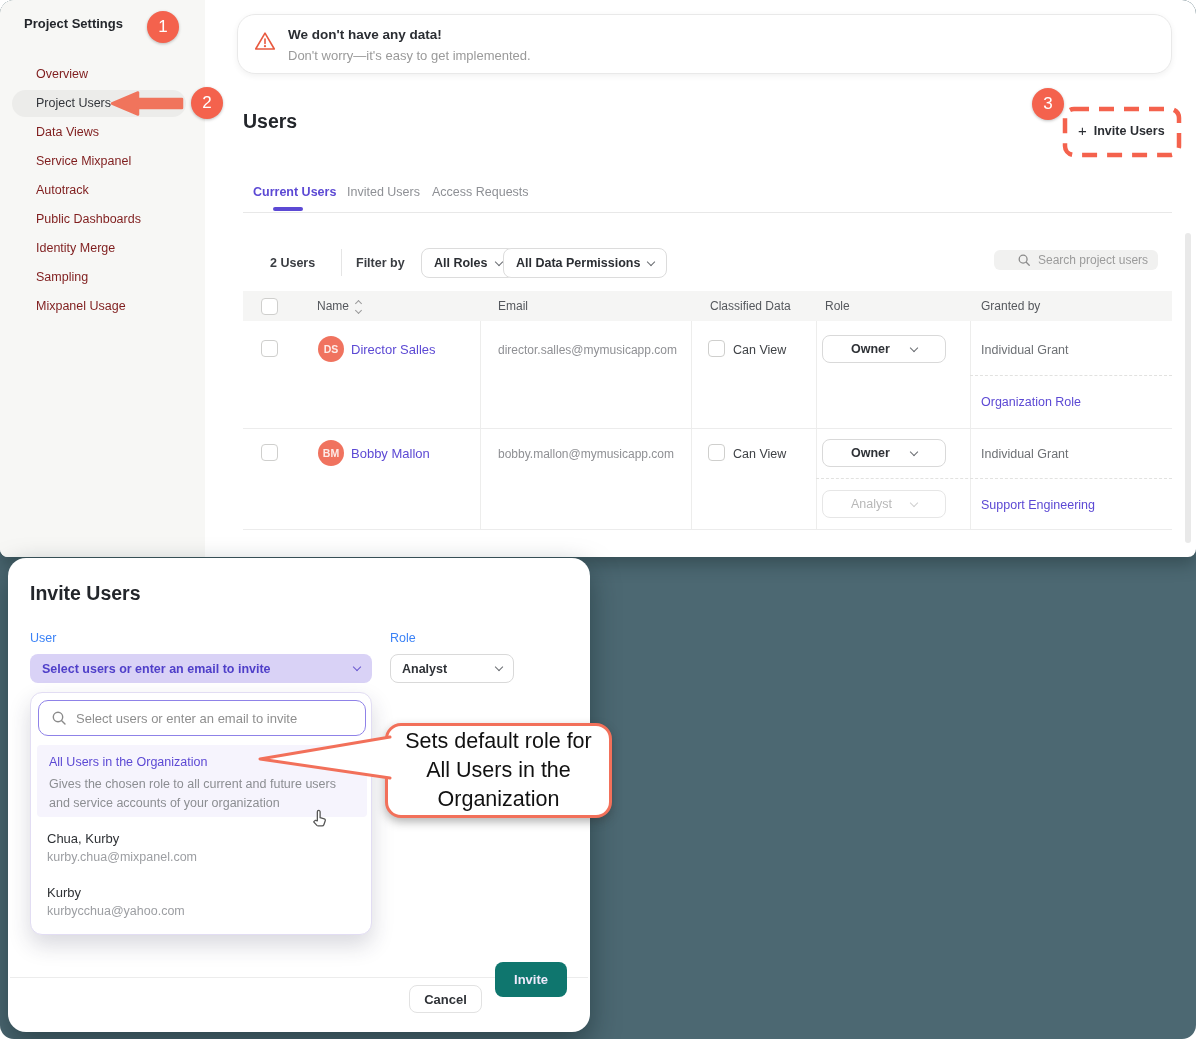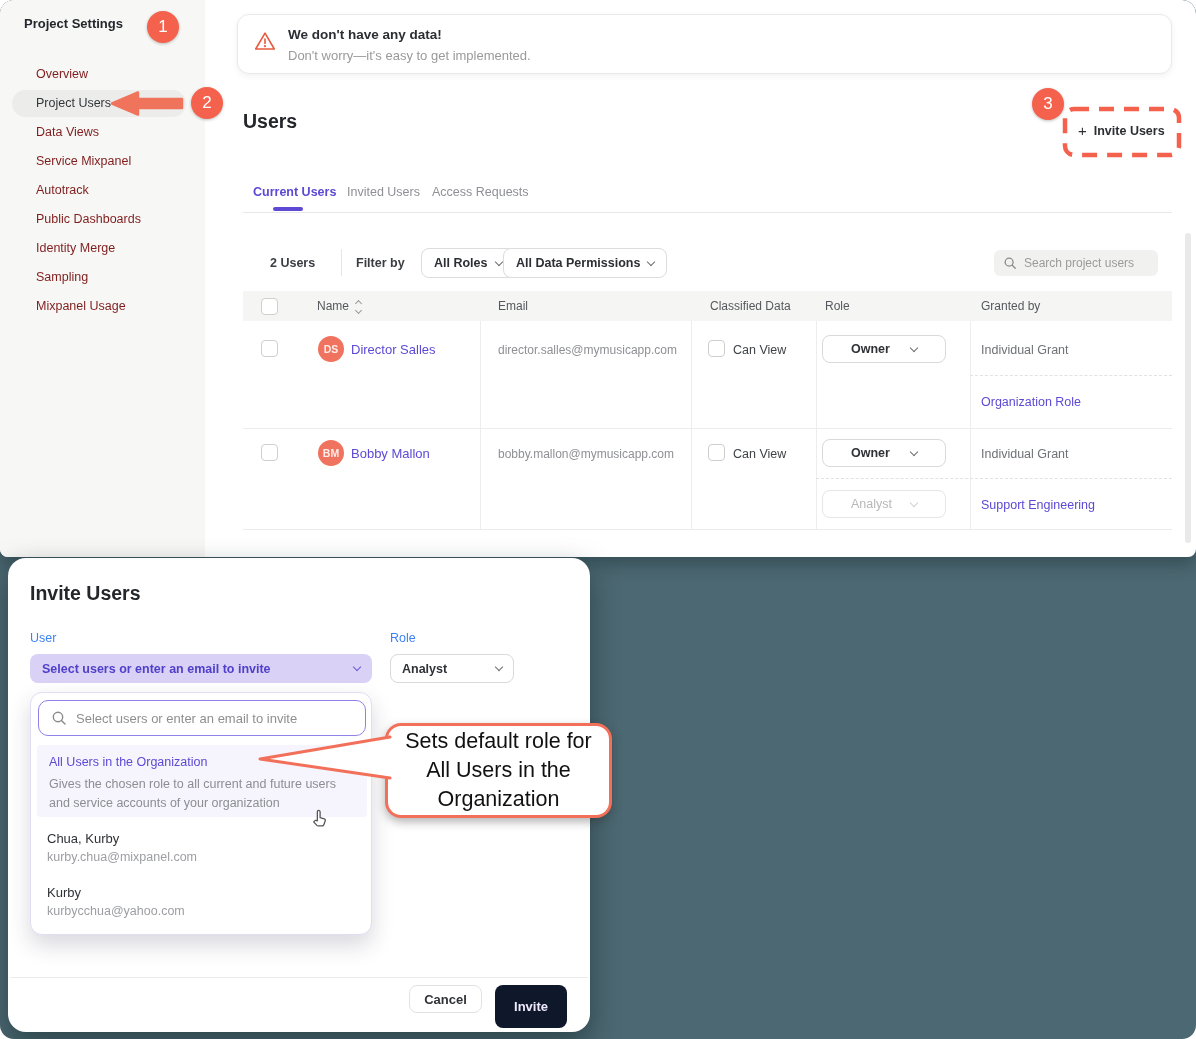--- a/index.html
+++ b/index.html
@@ -13,21 +13,21 @@
 
   
   .sidebar { position:absolute; left:0; top:0; width:205px; height:557px; background:#f7f7f5; border-radius:14px 0 0 8px; }
   .sb-title { position:absolute; left:24px; top:16px; font-size:13px; font-weight:700; color:#23262b; }
   .sb-pill { position:absolute; left:12px; top:90px; width:174px; height:27px; background:#ececea; border-radius:14px; }
   .sb-item { position:absolute; left:36px; font-size:12.5px; color:#7f1d1d; cursor:pointer; }
   .sb-item.active { color:#33363b; }
 
   
   .banner { position:absolute; left:237px; top:14px; width:935px; height:60px; background:#fff;
-            border:1px solid #e9e9e9; border-radius:12px; box-shadow:0 2px 6px rgba(0,0,0,.06); }
+            border:1px solid #e9e9e9; border-radius:18px; box-shadow:0 2px 6px rgba(0,0,0,.06); }
   .warn-icon { position:absolute; left:16px; top:16px; }
   .banner-title { position:absolute; left:50px; top:12px; font-size:13.5px; font-weight:700; color:#2b2e33; }
   .banner-sub { position:absolute; left:50px; top:33px; font-size:13px; color:#9a9a9a; }
   .impl-btn { position:absolute; right:18px; top:15px; height:30px; padding:0 12px; display:flex; align-items:center; gap:8px;
               background:#fff; border:1px solid #dcdcdc; border-radius:8px; cursor:pointer; }
   .impl-btn span { font-size:12.5px; font-weight:700; color:#2b2e33; }
 
   
   .users-h { position:absolute; left:243px; top:110px; font-size:19.5px; font-weight:700; color:#23262b; }
   .invite-top-btn { position:absolute; left:1078px; top:124px; display:flex; align-items:center; gap:7px; cursor:pointer; }
@@ -48,22 +48,22 @@
   .tabs-divider { position:absolute; left:243px; top:212px; width:929px; height:1px; background:#e8e8e8; }
 
   
   .count { position:absolute; left:270px; top:256px; font-size:12.5px; font-weight:600; color:#3a3d42; }
   .vdiv { position:absolute; left:341px; top:249px; width:1px; height:27px; background:#e5e5e5; }
   .filterby { position:absolute; left:356px; top:256px; font-size:12.5px; font-weight:600; color:#3a3d42; }
   .filter-btn { position:absolute; top:248px; height:30px; padding:0 12px; display:flex; align-items:center; gap:8px;
                 background:#fff; border:1px solid #dcdcdc; border-radius:8px; cursor:pointer; }
   .filter-btn span { font-size:12.5px; font-weight:700; color:#2b2e33; }
   .btn-roles { left:421px; } .btn-perms { left:503px; }
-  .search-top { position:absolute; left:994px; top:250px; width:164px; height:26px; background:#f1f1f0; border-radius:6px;
-                display:flex; align-items:center; gap:7px; padding:0 9px; }
+  .search-top { position:absolute; left:994px; top:250px; width:164px; height:20px; background:#f1f1f0; border-radius:6px;
+                display:flex; align-items:center; gap:7px; padding:0 23px; }
   .search-top input { border:none; outline:none; background:transparent; font-size:12px; color:#444; width:120px;
                       font-family:"Liberation Sans", sans-serif; }
   .search-top input::placeholder { color:#9b9b9b; }
 
   
   .table { position:absolute; left:243px; top:291px; width:929px; height:239px; }
   .thead { position:absolute; left:0; top:0; width:929px; height:30px; background:#f5f5f4; }
   .th { position:absolute; top:8px; font-size:12px; color:#55585d; }
   .vl { position:absolute; top:30px; width:1px; height:209px; background:#ededec; }
   .hl { position:absolute; height:1px; background:#ececec; }
@@ -114,21 +114,21 @@
   .dd-search input::placeholder { color:#8f8f8f; }
   .dd-org { position:absolute; left:6px; top:52px; width:330px; height:72px; background:#f6f4fd; border-radius:4px; cursor:pointer; }
   .dd-org-title { position:absolute; left:12px; top:10px; font-size:12.5px; color:#5c49d4; }
   .dd-org-desc { position:absolute; left:12px; top:30px; width:305px; font-size:12.5px; line-height:18.5px; color:#8c8e92; }
   .dd-name { position:absolute; left:16px; font-size:13px; color:#2e3135; cursor:pointer; }
   .dd-email { position:absolute; left:16px; font-size:12.5px; color:#9c9ea2; }
   .hand-cursor { position:absolute; left:300px; top:250px; }
   .m-footer-line { position:absolute; left:2px; top:419px; width:578px; height:1px; background:#ececec; }
   .btn-cancel { position:absolute; left:401px; top:427px; width:73px; height:28px; background:#fff; border:1px solid #e2e2e2;
                 border-radius:8px; font-size:13px; font-weight:700; color:#2f3237; display:flex; align-items:center; justify-content:center; cursor:pointer; }
-  .btn-invite { position:absolute; left:487px; top:427px; width:72px; height:43px; background:#0f172a; border:none; border-radius:8px;
+  .btn-invite { position:absolute; left:487px; top:404px; width:72px; height:35px; background:#0f766e; border:none; border-radius:8px;
                 font-size:13px; font-weight:700; color:#efeafc; display:flex; align-items:center; justify-content:center; cursor:pointer; }
 
   
   .callout { position:absolute; left:385px; top:723px; width:227px; height:95px; background:#fff; border:3px solid #f2705a;
              border-radius:16px; box-shadow:0 4px 10px rgba(40,40,40,.35); display:flex; align-items:center; justify-content:center;
              text-align:center; font-size:21.5px; line-height:29px; color:#111; padding:4px 8px; }
   .callout-tail { position:absolute; left:256px; top:728px; }
 </style>
 </head>
 <body>

